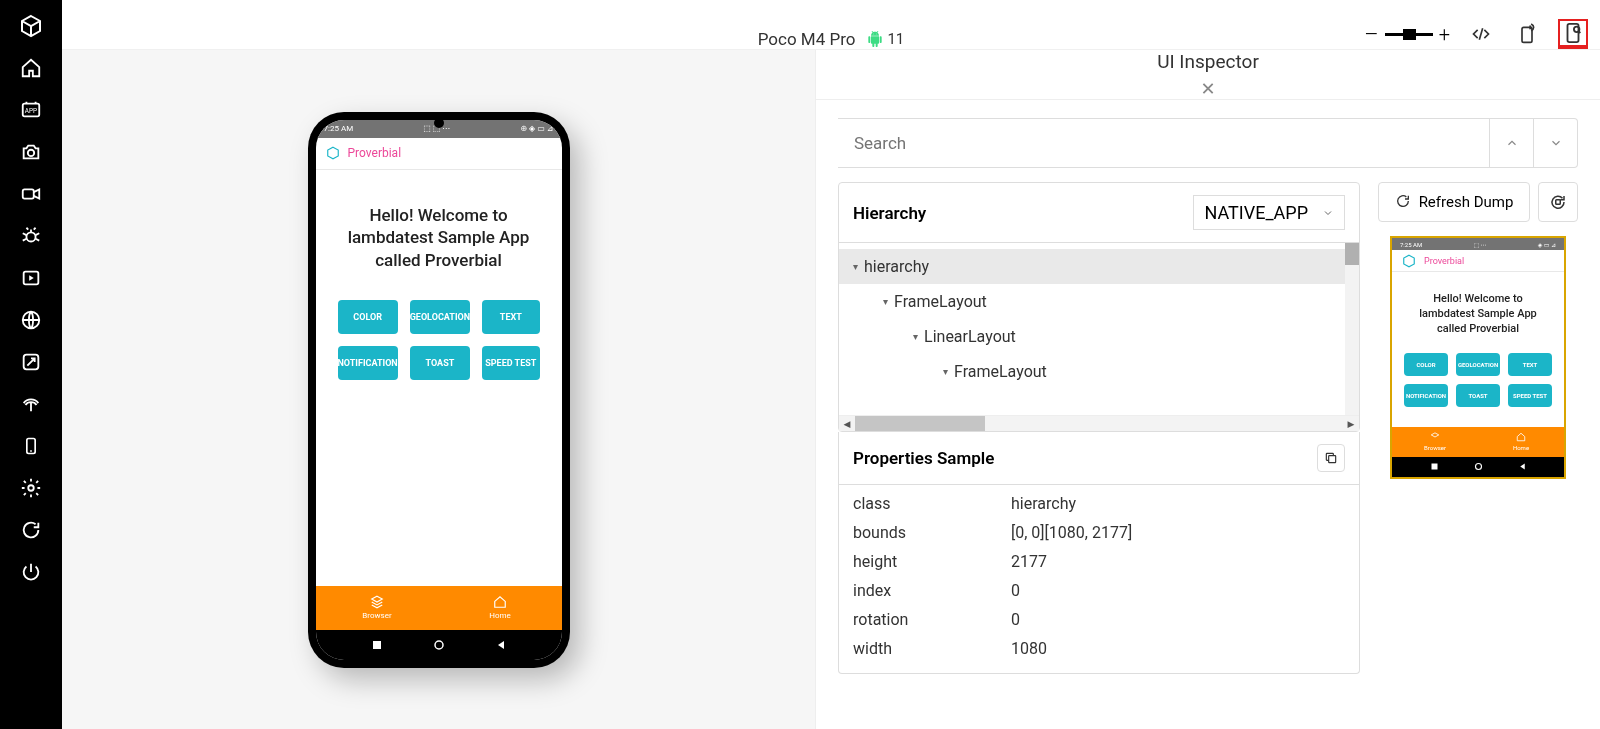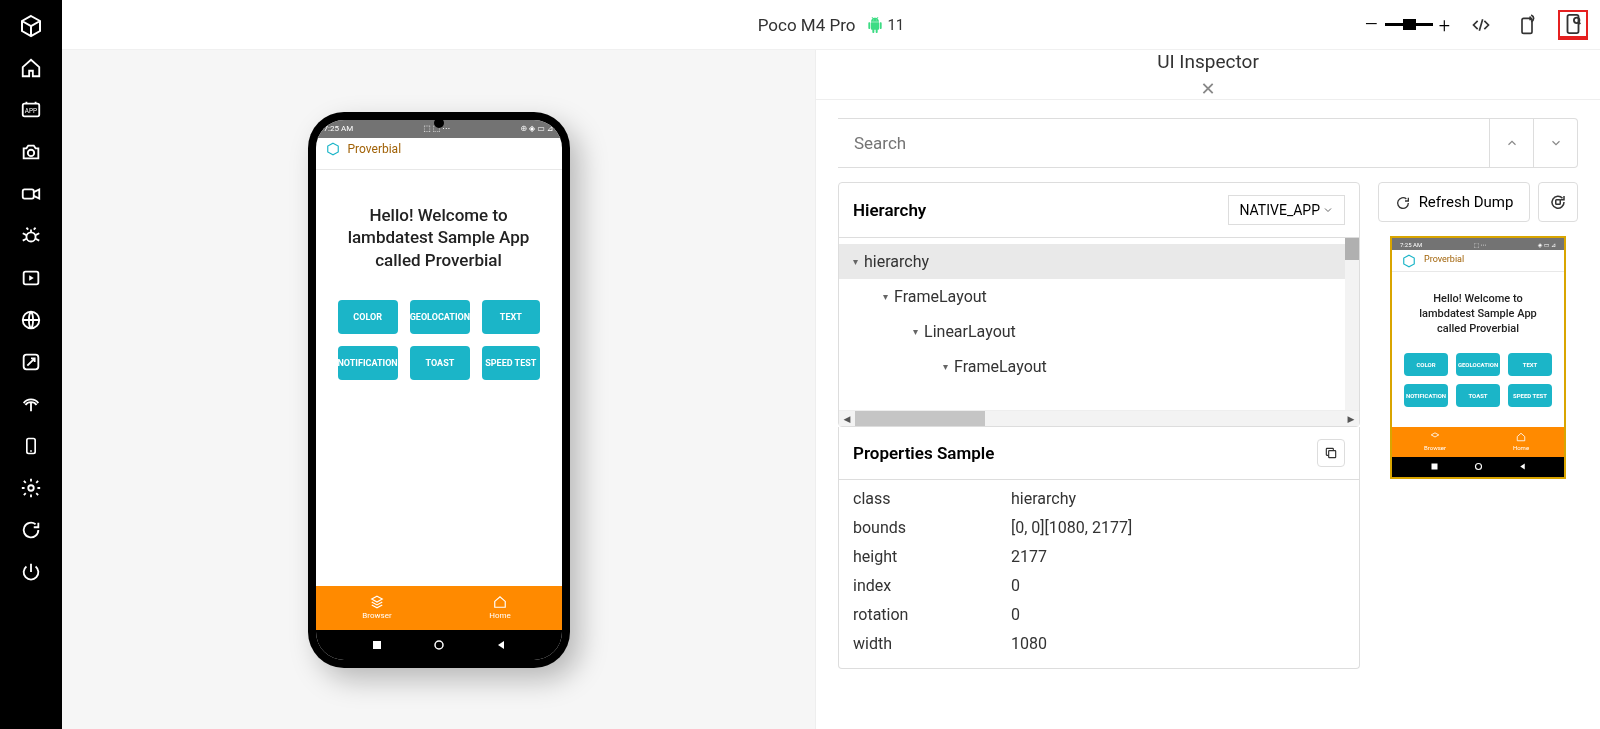--- a/index.html
+++ b/index.html
@@ -5,42 +5,42 @@
 * { margin: 0; padding: 0; box-sizing: border-box; font-family: -apple-system, BlinkMacSystemFont, "Segoe UI", Roboto, sans-serif; }
 body { background: #fff; width: 1600px; height: 729px; overflow: hidden; display: flex; }
 
 
 .sidebar { width: 62px; background: #000; display: flex; flex-direction: column; align-items: center; padding-top: 14px; gap: 18px; }
 .sidebar .icon { color: #fff; width: 24px; height: 24px; display: flex; align-items: center; justify-content: center; cursor: pointer; }
 .sidebar svg { stroke: #fff; fill: none; }
 
 
 .main { flex: 1; display: flex; flex-direction: column; }
-.topbar { height: 50px; display: flex; align-items: center; justify-content: center; position: relative; border-bottom: 1px solid #f0f0f0; }
+.topbar { height: 50px; display: flex; align-items: flex-end; justify-content: center; position: relative; border-bottom: 1px solid #f0f0f0; }
 .topbar-center { display: flex; align-items: center; gap: 12px; font-size: 17px; color: #333; }
 .android-badge { display: flex; align-items: center; gap: 4px; font-size: 15px; color: #333; }
 .android-badge svg { fill: #3ddc84; }
 .topbar-right { position: absolute; right: 12px; display: flex; align-items: center; gap: 16px; }
 .topbar-right .ctrl { width: 30px; height: 30px; display: flex; align-items: center; justify-content: center; cursor: pointer; color: #333; }
 .highlighted { border: 2px solid #e52020; border-bottom: 4px solid #e52020; }
 .slider-ctrl { display: flex; align-items: center; gap: 6px; }
 .slider-track { width: 48px; height: 3px; background: #000; position: relative; }
 .slider-knob { position: absolute; width: 13px; height: 11px; background: #000; left: 18px; top: -4px; }
 
 
 .content { flex: 1; display: flex; }
 .device-area { flex: 1; background: #f6f6f6; display: flex; align-items: center; justify-content: center; }
 
 
 .phone { width: 262px; height: 556px; background: #000; border-radius: 36px; padding: 8px; box-shadow: 10px 12px 28px rgba(0,0,0,.25); position: relative; }
 .phone-screen { width: 100%; height: 100%; background: #fff; border-radius: 28px; overflow: hidden; display: flex; flex-direction: column; position: relative; }
 .notch { position: absolute; top: 6px; left: 50%; transform: translateX(-50%); width: 10px; height: 10px; background: #000; border-radius: 50%; z-index: 5; }
 .status-row { height: 18px; background: #737373; display: flex; align-items: center; padding: 0 8px; font-size: 8px; color: #fff; justify-content: space-between; }
 .status-right { display: flex; gap: 3px; }
-.app-header { height: 32px; display: flex; gap: 8px; padding: 4px 10px; border-bottom: 1px solid #e8e8e8; font-size: 12px; color: #a16207; }
+.app-header { height: 32px; display: flex; align-items: center; gap: 8px; padding: 4px 10px; border-bottom: 1px solid #e8e8e8; font-size: 12px; color: #ec4899; }
 .app-header .logo { width: 14px; height: 14px; }
 .app-body { flex: 1; text-align: center; padding: 34px 16px 0; }
 .app-body .welcome { font-size: 17px; line-height: 1.35; color: #222; font-weight: 500; }
 .btn-grid { display: grid; grid-template-columns: 1fr 1fr 1fr; gap: 12px 12px; margin-top: 28px; padding: 0 6px; }
 .btn-grid .b { background: #1bb5c8; color: #fff; font-size: 9px; font-weight: 700; padding: 12px 0; border-radius: 4px; }
 .bottom-nav { height: 44px; background: #ff8a00; display: flex; color: #fff; }
 .bottom-nav .ni { flex: 1; display: flex; flex-direction: column; align-items: center; justify-content: center; font-size: 8px; gap: 2px; }
 .bottom-nav svg { stroke: #fff; fill: none; width: 14px; height: 14px; }
 .sysnav { height: 30px; background: #000; display: flex; align-items: center; justify-content: space-around; padding: 0 30px; }
 .sysnav .sn { width: 12px; height: 12px; }
@@ -54,21 +54,21 @@
 .search-input { flex: 1; border: 1px solid #ddd; border-left: none; padding: 14px 16px; font-size: 17px; color: #888; }
 .nav-btn { width: 44px; border: 1px solid #ddd; border-left: none; display: flex; align-items: center; justify-content: center; cursor: pointer; }
 .nav-btn.last { border-radius: 0 4px 4px 0; }
 
 .two-col { display: flex; gap: 18px; flex: 1; overflow: hidden; }
 .left-col { flex: 1; display: flex; flex-direction: column; gap: 0; min-width: 0; }
 .right-col { width: 200px; display: flex; flex-direction: column; gap: 14px; }
 
 .panel { border: 1px solid #ddd; border-radius: 4px; }
 .panel-hd { display: flex; align-items: center; justify-content: space-between; padding: 12px 14px; border-bottom: 1px solid #ddd; font-size: 17px; font-weight: 600; }
-.context-sel { border: 1px solid #ddd; border-radius: 0; padding: 6px 10px; font-size: 14px; display: flex; align-items: center; gap: 2px; cursor: pointer; font-weight: normal; }
+.context-sel { border: 1px solid #ddd; border-radius: 0; padding: 6px 10px; font-size: 18px; display: flex; align-items: center; gap: 14px; cursor: pointer; font-weight: normal; }
 
 .tree { position: relative; height: 172px; overflow: hidden; }
 .tree-inner { padding: 6px 0; }
 .tree-row { padding: 8px 14px; font-size: 16px; color: #333; display: flex; align-items: center; gap: 6px; cursor: pointer; }
 .tree-row.sel { background: #e9e9e9; }
 .tree-row .caret { font-size: 10px; color: #666; }
 .tree-scroll-v { position: absolute; right: 0; top: 0; width: 14px; height: 100%; background: #f3f3f3; }
 .tree-scroll-v .thumb { position: absolute; top: 0; width: 100%; height: 22px; background: #b0b0b0; }
 .tree-scroll-h { height: 16px; background: #f3f3f3; display: flex; align-items: center; border-top: 1px solid #eee; }
 .tree-scroll-h .arr { width: 16px; text-align: center; font-size: 9px; color: #555; }
@@ -76,21 +76,21 @@
 .tree-scroll-h .hthumb { position: absolute; left: 0; width: 130px; height: 100%; background: #c5c5c5; }
 
 .props-hd { display: flex; align-items: center; justify-content: space-between; padding: 12px 14px; border: 1px solid #ddd; border-top: none; font-size: 17px; font-weight: 600; }
 .copy-btn { width: 28px; height: 28px; border: 1px solid #ddd; border-radius: 4px; display: flex; align-items: center; justify-content: center; cursor: pointer; }
 .props-body { padding: 4px 14px 10px; font-size: 16px; border: 1px solid #ddd; border-top: none; border-radius: 0 0 4px 4px; }
 .prow { display: flex; padding: 5px 0; }
 .prow .k { width: 158px; color: #333; }
 .prow .v { color: #333; }
 
 .refresh-row { display: flex; gap: 8px; }
-.refresh-btn { flex: 1; border: 1px solid #ddd; border-radius: 4px; padding: 10px; font-size: 15px; display: flex; align-items: flex-end; justify-content: center; gap: 8px; cursor: pointer; }
+.refresh-btn { flex: 1; border: 1px solid #ddd; border-radius: 4px; padding: 10px; font-size: 15px; display: flex; align-items: flex-start; justify-content: center; gap: 8px; cursor: pointer; }
 .refresh-icon-btn { width: 40px; border: 1px solid #ddd; border-radius: 4px; display: flex; align-items: center; justify-content: center; cursor: pointer; }
 
 .mini-phone { border: 2px solid #d9a500; width: 176px; align-self: center; display: flex; flex-direction: column; font-size: 8px; }
 .mini-phone .status-row { height: 12px; font-size: 6px; }
 .mini-phone .app-header { height: 22px; font-size: 9px; }
 .mini-phone .app-body { padding: 20px 10px 0; }
 .mini-phone .welcome { font-size: 11px; }
 .mini-phone .btn-grid { gap: 8px 8px; margin-top: 16px; padding: 0 2px; }
 .mini-phone .btn-grid .b { font-size: 6px; padding: 8px 0; }
 .mini-phone .bottom-nav { height: 30px; margin-top: 20px; }

